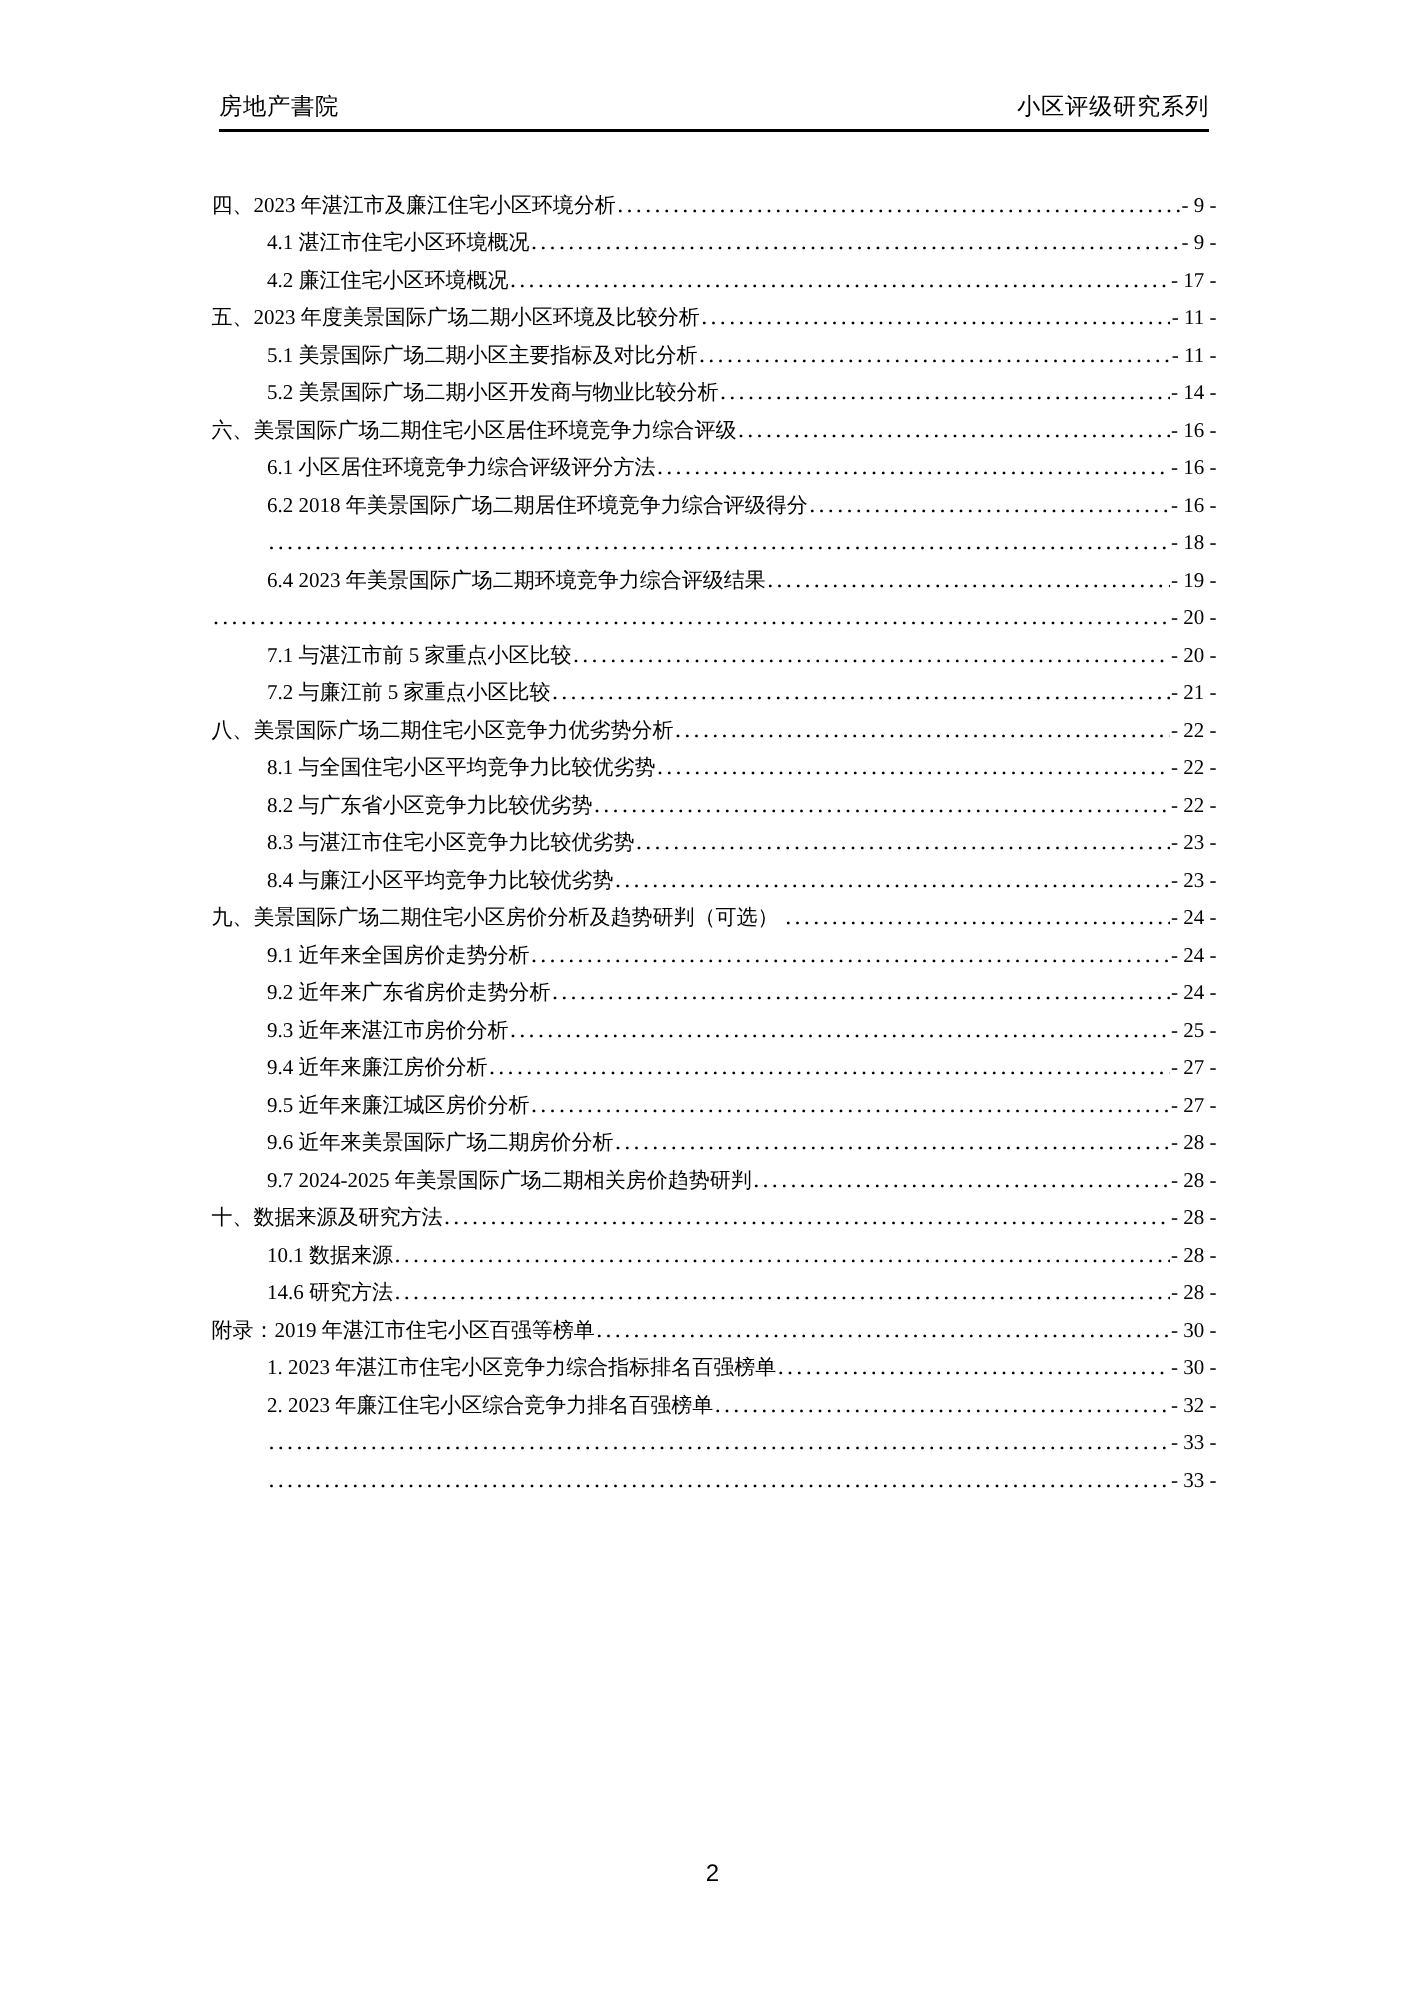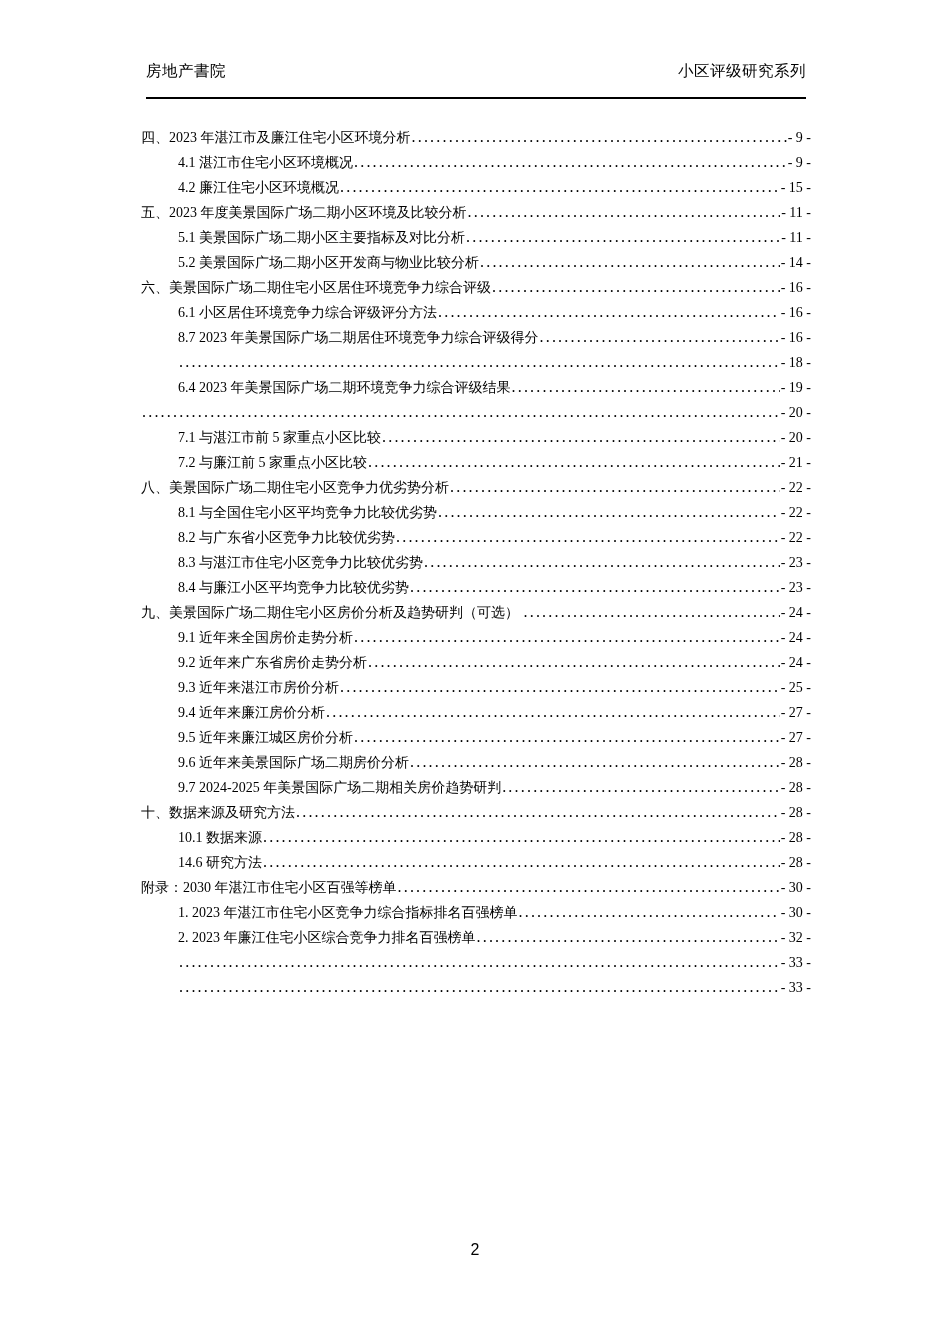--- a/index.html
+++ b/index.html
@@ -14,21 +14,21 @@
   .page {
     position: absolute; inset: 0;
     background: #ffffff;
   }
   
   .hdr {
     position: absolute;
     left: 146px; right: 144px; top: 61px;
     display: flex; justify-content: space-between; align-items: flex-end;
     font-size: 15.5px;
-    padding-bottom: 15px;
+    padding-bottom: 4px;
     border-bottom: 2px solid #000000;
     letter-spacing: 0.5px;
   }
   
   .toc {
     position: absolute;
     left: 141px; right: 139px; top: 124px;
   }
   .toc-row {
     display: flex;
@@ -80,21 +80,21 @@
         <span class="toc-page">- 9 -</span>
       </div>
       <div class="toc-row lvl1">
         <span class="toc-label">4.1 湛江市住宅小区环境概况</span>
         <span class="toc-dots"></span>
         <span class="toc-page">- 9 -</span>
       </div>
       <div class="toc-row lvl1">
         <span class="toc-label">4.2 廉江住宅小区环境概况</span>
         <span class="toc-dots"></span>
-        <span class="toc-page">- 15 -</span>
+        <span class="toc-page">- 17 -</span>
       </div>
       <div class="toc-row">
         <span class="toc-label">五、2023 年度美景国际广场二期小区环境及比较分析</span>
         <span class="toc-dots"></span>
         <span class="toc-page">- 11 -</span>
       </div>
       <div class="toc-row lvl1">
         <span class="toc-label">5.1 美景国际广场二期小区主要指标及对比分析</span>
         <span class="toc-dots"></span>
         <span class="toc-page">- 11 -</span>
@@ -108,21 +108,21 @@
         <span class="toc-label">六、美景国际广场二期住宅小区居住环境竞争力综合评级</span>
         <span class="toc-dots"></span>
         <span class="toc-page">- 16 -</span>
       </div>
       <div class="toc-row lvl1">
         <span class="toc-label">6.1 小区居住环境竞争力综合评级评分方法</span>
         <span class="toc-dots"></span>
         <span class="toc-page">- 16 -</span>
       </div>
       <div class="toc-row lvl1">
-        <span class="toc-label">8.7 2023 年美景国际广场二期居住环境竞争力综合评级得分</span>
+        <span class="toc-label">6.2 2018 年美景国际广场二期居住环境竞争力综合评级得分</span>
         <span class="toc-dots"></span>
         <span class="toc-page">- 16 -</span>
       </div>
       <div class="toc-row lvl1">
         <span class="toc-dots"></span>
         <span class="toc-page">- 18 -</span>
       </div>
       <div class="toc-row lvl1">
         <span class="toc-label">6.4 2023 年美景国际广场二期环境竞争力综合评级结果</span>
         <span class="toc-dots"></span>
@@ -216,21 +216,21 @@
         <span class="toc-label">10.1 数据来源</span>
         <span class="toc-dots"></span>
         <span class="toc-page">- 28 -</span>
       </div>
       <div class="toc-row lvl1">
         <span class="toc-label">14.6 研究方法</span>
         <span class="toc-dots"></span>
         <span class="toc-page">- 28 -</span>
       </div>
       <div class="toc-row">
-        <span class="toc-label">附录：2030 年湛江市住宅小区百强等榜单</span>
+        <span class="toc-label">附录：2019 年湛江市住宅小区百强等榜单</span>
         <span class="toc-dots"></span>
         <span class="toc-page">- 30 -</span>
       </div>
       <div class="toc-row lvl1">
         <span class="toc-label">1. 2023 年湛江市住宅小区竞争力综合指标排名百强榜单</span>
         <span class="toc-dots"></span>
         <span class="toc-page">- 30 -</span>
       </div>
       <div class="toc-row lvl1">
         <span class="toc-label">2. 2023 年廉江住宅小区综合竞争力排名百强榜单</span>

